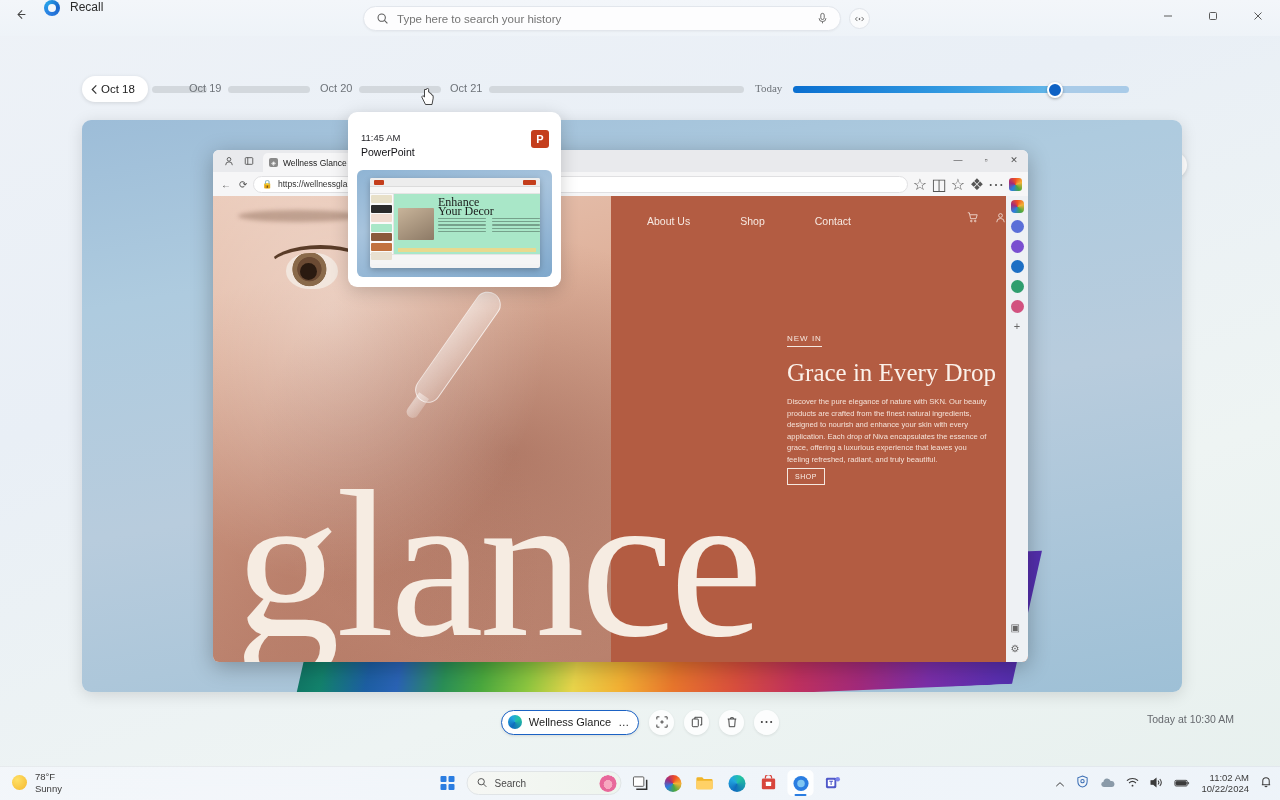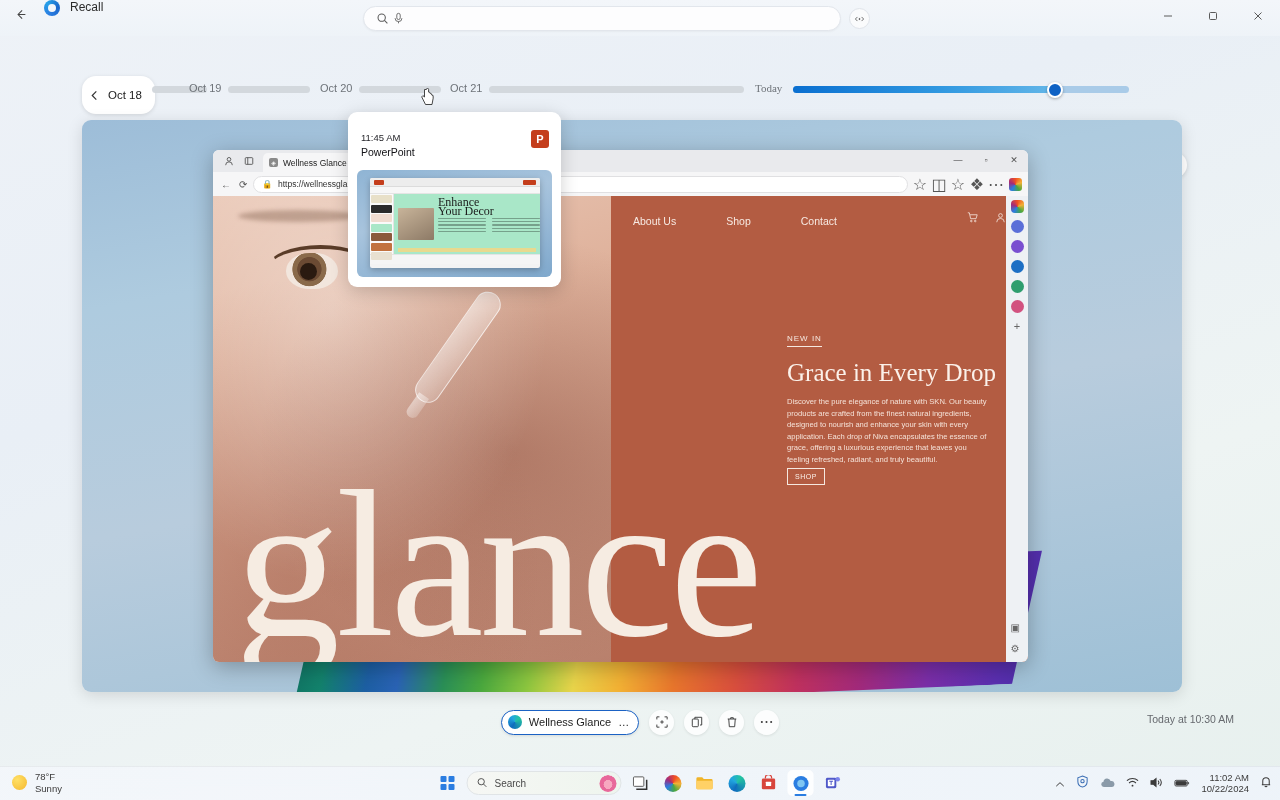--- a/index.html
+++ b/index.html
@@ -46,23 +46,23 @@
     width:21px;height:21px;border-radius:50%; border:1px solid #e0e4ea; background:#fafbfc;
     display:flex;align-items:center;justify-content:center;font-size:8px;color:#555;
   }
   .wincontrols { position:absolute; right:0; top:0; display:flex; height:32px; }
   .wc { width:45px; height:32px; display:flex; align-items:center; justify-content:center; color:#5a5a5a; }
 
   
   .timeline { position:absolute; top:76px; left:0; width:1280px; height:28px; display:flex; align-items:center; }
   .date-pill {
     position:absolute; left:82px; top:0;
-    height:38px; padding:0 13px 0 8px; border-radius:14px;
+    height:26px; padding:0 13px 0 8px; border-radius:14px;
     background:#ffffff; box-shadow:0 1px 4px rgba(0,0,0,.12);
-    display:flex; align-items:center; gap:9px;
+    display:flex; align-items:center; gap:2px;
     font-size:11.5px; color:#1c1c1c;text-align:center;
   }
   .tl-seg { position:absolute; height:7px; border-radius:4px; background:#d3d8dd; top:10px; }
   .tl-label { position:absolute; top:6px; font-size:11px; color:#6e7379; }
   .slider-track {
     position:absolute; left:793px; top:10px; width:336px; height:7px; border-radius:4px;
     background:linear-gradient(90deg,#a9cbe8 0%,#a9cbe8 100%);
   }
   .slider-fill {
     position:absolute; left:0; top:0; height:7px; width:262px; border-radius:4px;
@@ -184,21 +184,21 @@
   .brow{position:absolute;left:25px;top:14px;width:120px;height:12px;border-radius:50%;
     background:rgba(110,75,55,.35);filter:blur(2px);}
   .dropper{position:absolute;left:205px;top:120px;width:170px;height:150px;transform:rotate(35deg);}
   .dropper .tube{position:absolute;left:10px;top:0;width:26px;height:130px;border-radius:13px;
     background:linear-gradient(100deg,rgba(255,255,255,.55),rgba(255,255,255,.15));
     border:1px solid rgba(255,255,255,.6);}
   .dropper .tip{position:absolute;left:17px;top:124px;width:12px;height:26px;
     background:linear-gradient(100deg,rgba(255,255,255,.5),rgba(255,255,255,.2));
     border-radius:0 0 6px 6px;}
   .site-right { flex:1; background:#b35c42; position:relative; }
-  .site-nav { position:absolute; top:0; left:0; right:0; height:50px; display:flex; align-items:center; gap:50px; padding-left:22px;
+  .site-nav { position:absolute; top:0; left:0; right:0; height:50px; display:flex; align-items:center; gap:50px; padding-left:36px;
     color:#f7e9e2; font-size:10.5px; }
   .site-nav .cart{position:absolute;right:50px;top:16px;color:#f7e9e2;}
   .site-nav .acct{position:absolute;right:22px;top:16px;color:#f7e9e2;}
   .newin{position:absolute;left:176px;top:138px;font-size:8px;letter-spacing:1px;color:#f6e8e0;
     border-bottom:1px solid #f6e8e0;padding-bottom:3px;}
   .headline{position:absolute;left:176px;top:163px;font-family:"Liberation Serif",serif;font-size:25px;color:#fbf1ea;}
   .bodytext{position:absolute;left:176px;top:200px;width:200px;font-size:7.6px;line-height:11.5px;color:#f5e2d8;}
   .shopbtn{position:absolute;left:176px;top:272px;width:38px;height:17px;border:1px solid #f6e8e0;
     display:flex;align-items:center;justify-content:center;font-size:7px;letter-spacing:.6px;color:#fbf1ea;}
   .glance-word{position:absolute;left:22px;bottom:8px;font-family:"Liberation Serif",serif;
@@ -271,20 +271,21 @@
   <div class="recall-title">Recall</div>
 
   <div class="searchwrap">
     <div class="searchbox">
       <span class="sicon">
         <svg width="13" height="13" viewBox="0 0 16 16" fill="none" stroke="currentColor" stroke-width="1.3">
           <circle cx="7" cy="7" r="4.5"></circle>
             <path d="M10.4 10.4 L14 14"></path>
         </svg>
       </span>
+      <input class="sinput" placeholder="Type here to search your history" style="">
       <span class="mic-btn">
         <svg width="11" height="13" viewBox="0 0 16 18" fill="none" stroke="currentColor" stroke-width="1.2">
           <rect x="5.5" y="1.5" width="5" height="9" rx="2.5"></rect>
           <path d="M3 8.5 a5 5 0 0 0 10 0"></path>
             <path d="M8 13.5 V16"></path>
         </svg>
       </span>
     </div>
     <div class="code-btn">
       <svg width="11" height="8" viewBox="0 0 16 10" fill="none" stroke="currentColor" stroke-width="1.2">

